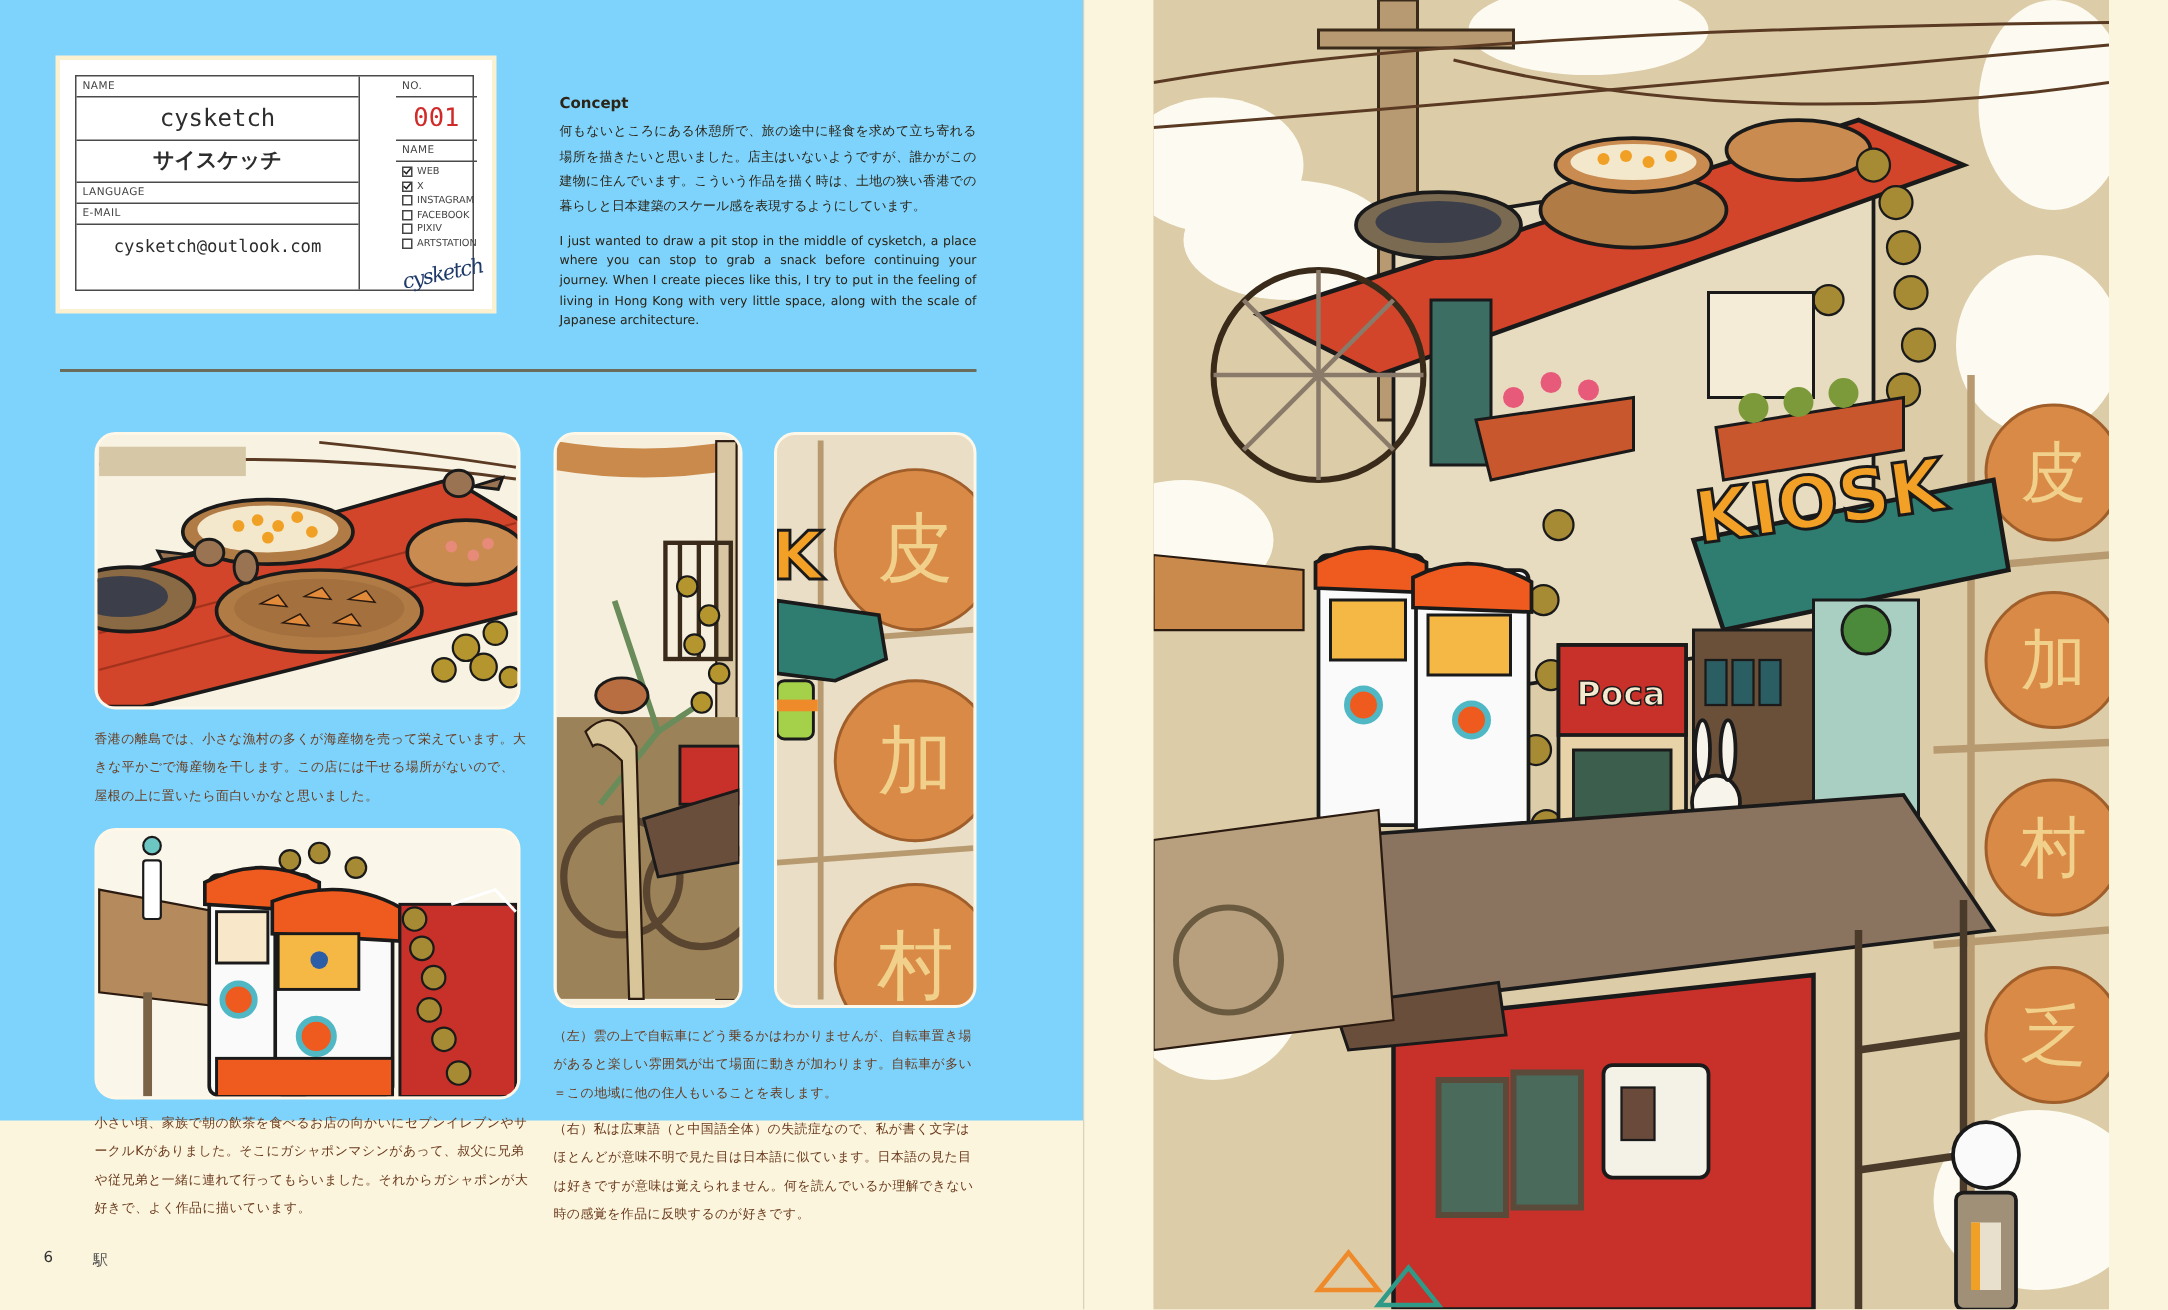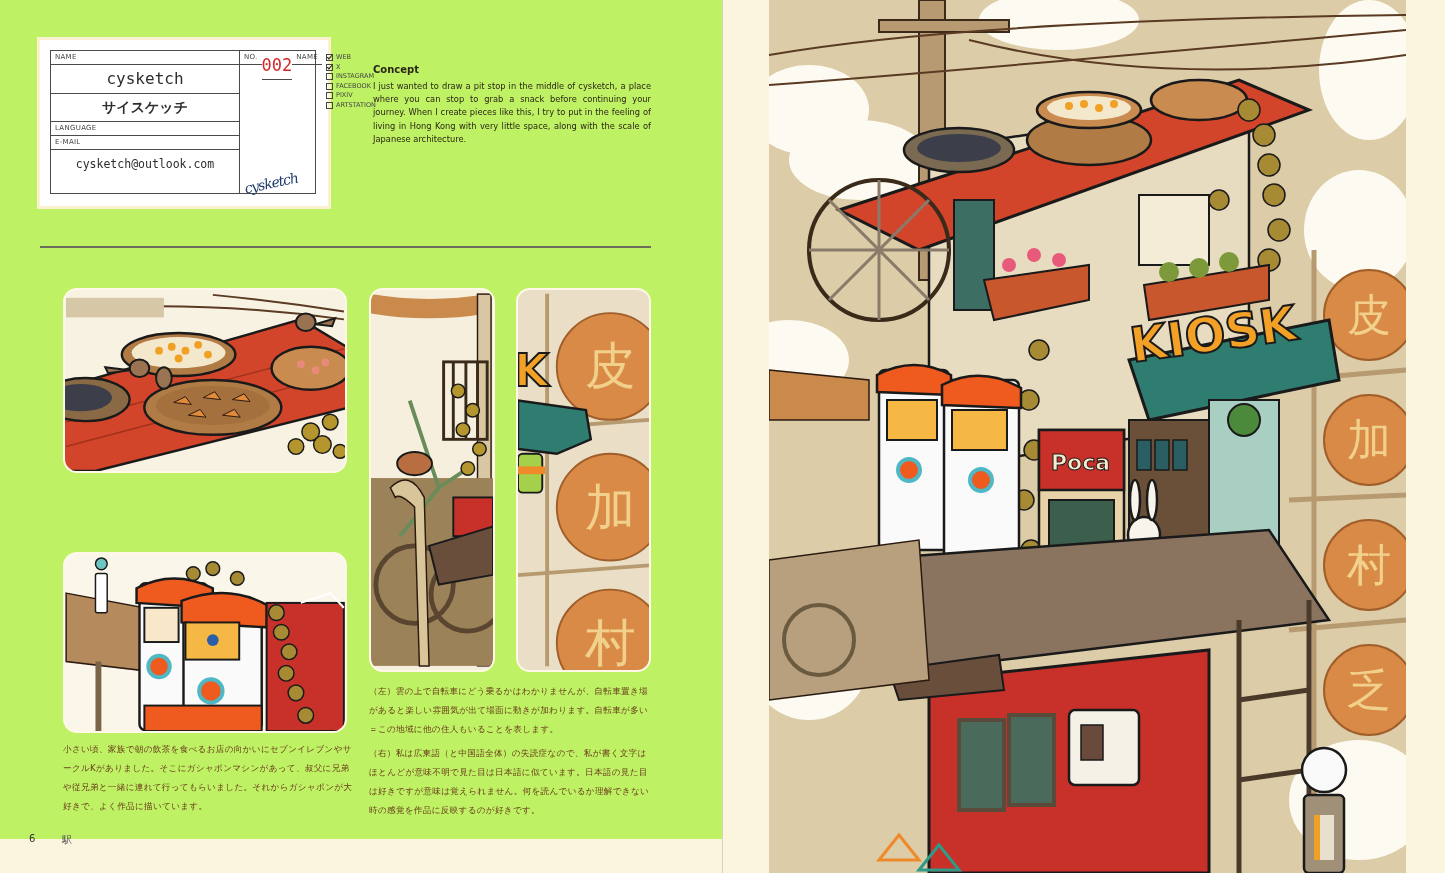--- a/index.html
+++ b/index.html
@@ -2,38 +2,38 @@
 <html><head>
 <meta charset="utf-8">
 <style>
   html, body { margin:0; padding:0; }
   body {
     width:1445px; height:873px; overflow:hidden; position:relative;
     background:#fbf5de;
     font-family:"DejaVu Sans", sans-serif;
     color:#3a2f22;
   }
-  .page-left { position:absolute; left:0; top:0; width:722px; height:839px; background:#bef264; }
+  .page-left { position:absolute; left:0; top:0; width:722px; height:747px; background:#7dd3fc; }
   .gutter { position:absolute; left:722px; top:0; width:1px; height:873px; background:#d9d1b8; }
   .page-right { position:absolute; left:723px; top:0; width:722px; height:873px; background:#fbf5de; }
 
   
   .card-wrap {
     position:absolute; left:40px; top:40px; width:288px; height:166px;
     background:#ffffff;
     box-shadow:0 0 0 3px #fbf0d0;
   }
   .card {
     position:absolute; left:10px; top:10px; width:266px; height:144px;
     border:1.5px solid #4a4a4a; box-sizing:border-box;
     display:grid; grid-template-columns:189px 1fr;
     font-family:"DejaVu Sans Mono", monospace;
   }
   .card-col-left { border-right:1.5px solid #4a4a4a; display:flex; flex-direction:column; }
-  .card-col-right { display:flex; flex-direction:row; position:relative; }
+  .card-col-right { display:flex; flex-direction:column; position:relative;margin-left:24px; }
   .lbl {
     font-family:"DejaVu Sans", sans-serif; font-size:7px; letter-spacing:0.3px;
     color:#444; padding:2px 4px; height:9px; line-height:9px;
     border-bottom:1px solid #4a4a4a;
   }
   .val { font-size:15px; text-align:center; color:#2d2d2d; border-bottom:1.5px solid #4a4a4a; }
   .val.name { height:28px; line-height:28px; font-size:16px; }
   .val.kana { height:27px; line-height:27px; font-family:"DejaVu Sans", sans-serif; font-size:14px; font-weight:bold; }
   .val.lang { height:26px; line-height:26px; font-size:14px; }
   .val.email { height:28px; line-height:28px; font-size:11.5px; border-bottom:none; }
@@ -95,21 +95,21 @@
       <div class="card-col-left">
         <div class="lbl">NAME</div>
         <div class="val name">cysketch</div>
         <div class="val kana">サイスケッチ</div>
         <div class="lbl">LANGUAGE</div>
         <div class="lbl">E-MAIL</div>
         <div class="val email">cysketch@outlook.com</div>
       </div>
       <div class="card-col-right">
         <div class="lbl">NO.</div>
-        <div class="no-val">002</div>
+        <div class="no-val">001</div>
         <div class="lbl">NAME</div>
         <ul class="data-list">
           <li>
               <span class="chk on"></span>
               <span>WEB</span>
             </li>
           <li>
               <span class="chk on"></span>
               <span>X</span>
             </li>
@@ -130,20 +130,21 @@
               <span>ARTSTATION</span>
             </li>
         </ul>
         <div class="signature">cysketch</div>
       </div>
     </div>
   </div>
 
   <div class="concept">
     <h3>Concept</h3>
+    <p class="jp">何もないところにある休憩所で、旅の途中に軽食を求めて立ち寄れる場所を描きたいと思いました。店主はいないようですが、誰かがこの建物に住んでいます。こういう作品を描く時は、土地の狭い香港での暮らしと日本建築のスケール感を表現するようにしています。</p>
     <p class="en">I just wanted to draw a pit stop in the middle of cysketch, a place where you can stop to grab a snack before continuing your journey. When I create pieces like this, I try to put in the feeling of living in Hong Kong with very little space, along with the scale of Japanese architecture.</p>
   </div>
 
   <div class="divider"></div>
 
   <div class="panel p1">
     <svg viewBox="0 0 284 185">
       <rect width="284" height="185" fill="#f8f2e2"></rect>
       <path d="M0 20 Q140 10 284 30" stroke="#5a3a22" stroke-width="2" fill="none"></path>
       <path d="M150 5 Q220 12 284 22" stroke="#5a3a22" stroke-width="2" fill="none"></path>
@@ -276,20 +277,21 @@
           <circle cx="235" cy="142" r="8"></circle>
           <circle cx="245" cy="165" r="8"></circle>
           <circle cx="130" cy="20" r="7"></circle>
           <circle cx="150" cy="15" r="7"></circle>
           <circle cx="175" cy="25" r="7"></circle>
       </g>
       <rect x="80" y="155" width="120" height="26" fill="#ef5a1e" stroke="#1a1a1a" stroke-width="2"></rect>
     </svg>
   </div>
 
+  <div class="hand cap1">香港の離島では、小さな漁村の多くが海産物を売って栄えています。大きな平かごで海産物を干します。この店には干せる場所がないので、屋根の上に置いたら面白いかなと思いました。</div>
   <div class="hand cap2">小さい頃、家族で朝の飲茶を食べるお店の向かいにセブンイレブンやサークルKがありました。そこにガシャポンマシンがあって、叔父に兄弟や従兄弟と一緒に連れて行ってもらいました。それからガシャポンが大好きで、よく作品に描いています。</div>
   <div class="hand cap3">（左）雲の上で自転車にどう乗るかはわかりませんが、自転車置き場があると楽しい雰囲気が出て場面に動きが加わります。自転車が多い＝この地域に他の住人もいることを表します。</div>
   <div class="hand cap4">（右）私は広東語（と中国語全体）の失読症なので、私が書く文字はほとんどが意味不明で見た目は日本語に似ています。日本語の見た目は好きですが意味は覚えられません。何を読んでいるか理解できない時の感覚を作品に反映するのが好きです。</div>
 
   <div class="folio">6</div>
   <div class="section-mark">駅</div>
 </div>
 
 <div class="gutter"></div>
 

